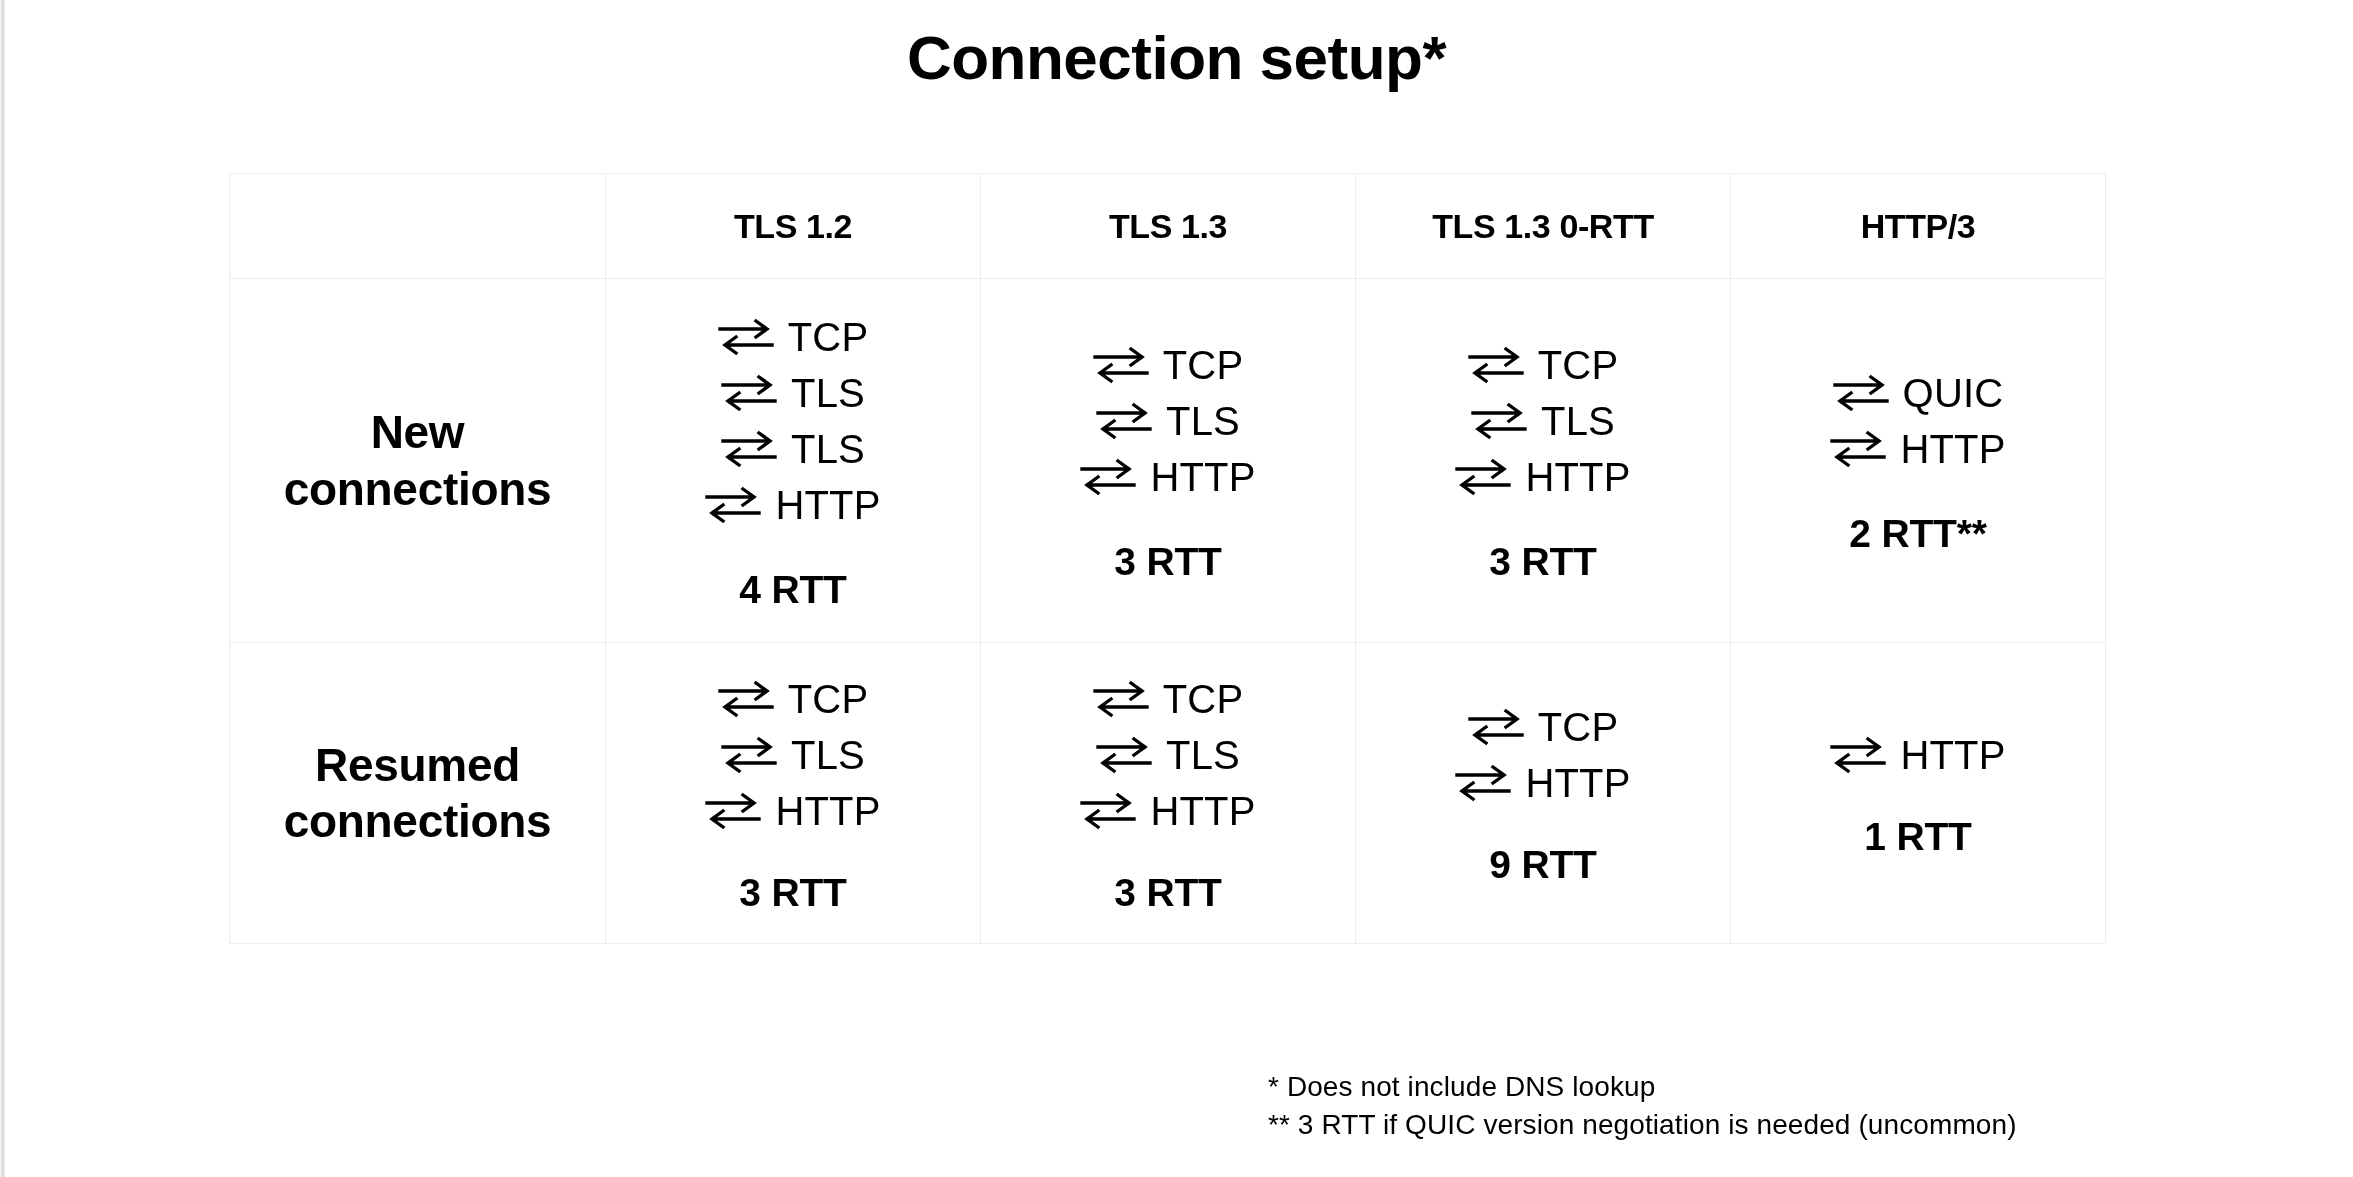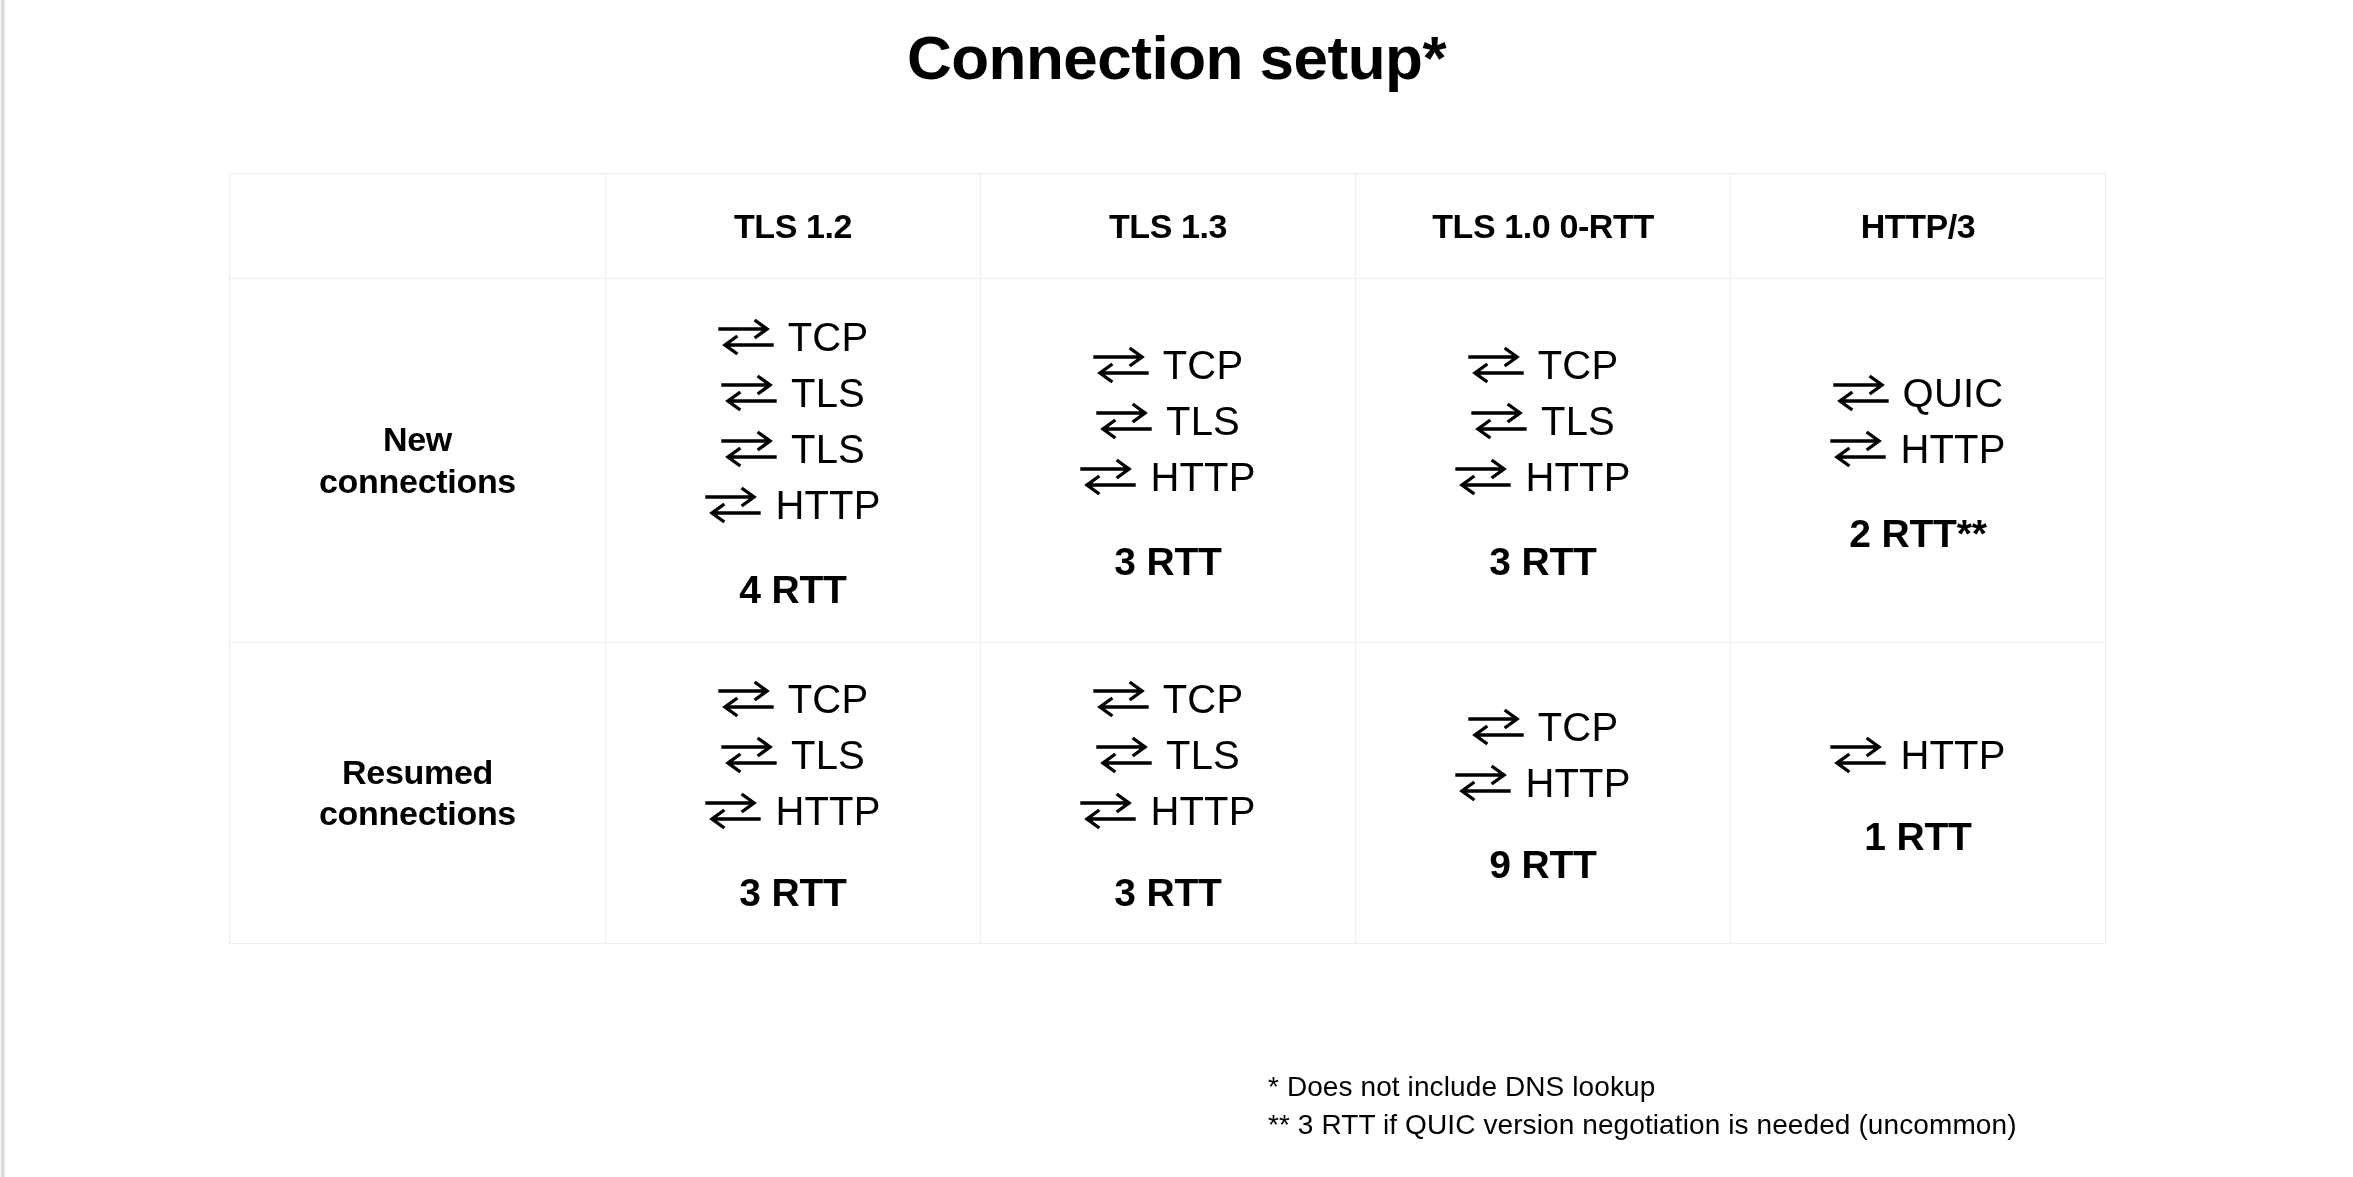--- a/index.html
+++ b/index.html
@@ -72,21 +72,21 @@
     text-align: center;
     font-size: 34px;
     font-weight: bold;
     letter-spacing: -0.4px;
   }
   .hdr-empty { height: 104px; }
 
   
   .row-label {
     text-align: center;
-    font-size: 34px;
+    font-size: 46px;
     font-weight: bold;
     line-height: 1.22;
     letter-spacing: -0.3px;
   }
 
   
   .steps-cell {
     text-align: center;
     padding: 24px 0 22px 0;
   }
@@ -157,21 +157,21 @@
       <col class="c-col">
       <col class="c-col">
       <col class="c-col">
       <col class="c-col">
     </colgroup>
     <thead>
       <tr>
         <th class="hdr-empty"></th>
         <th class="hdr-cell">TLS 1.2</th>
         <th class="hdr-cell">TLS 1.3</th>
-        <th class="hdr-cell">TLS 1.0 0-RTT</th>
+        <th class="hdr-cell">TLS 1.3 0-RTT</th>
         <th class="hdr-cell">HTTP/3</th>
       </tr>
     </thead>
     <tbody>
 
       <tr>
         <td class="row-label">
           <div>New</div>
           <div>connections</div>
         </td>

